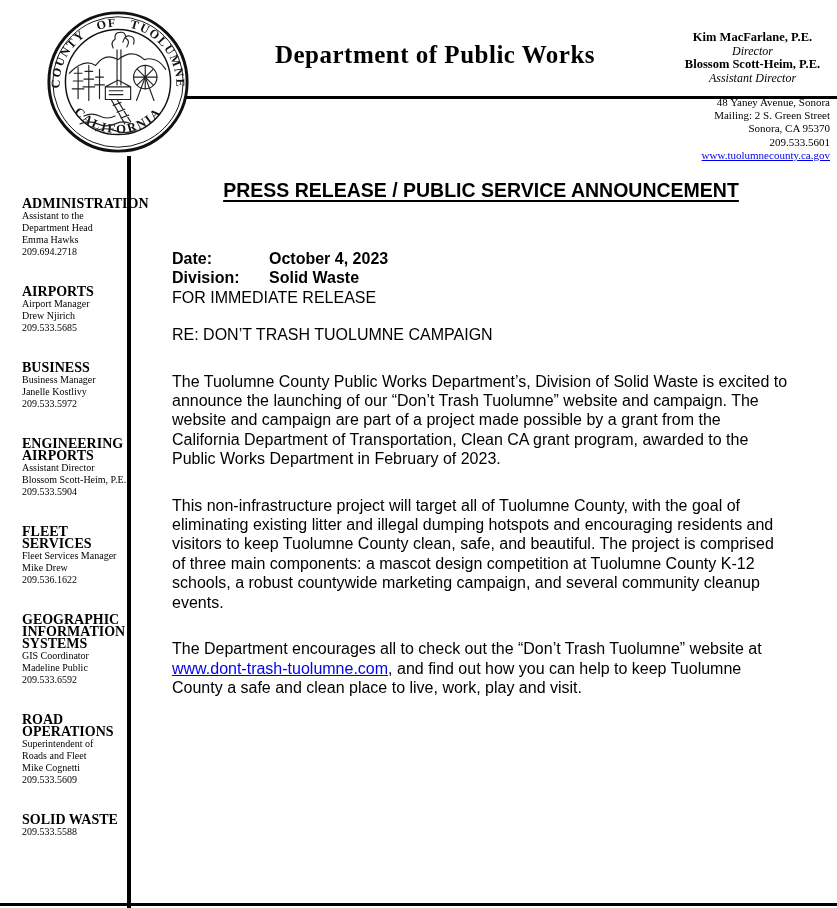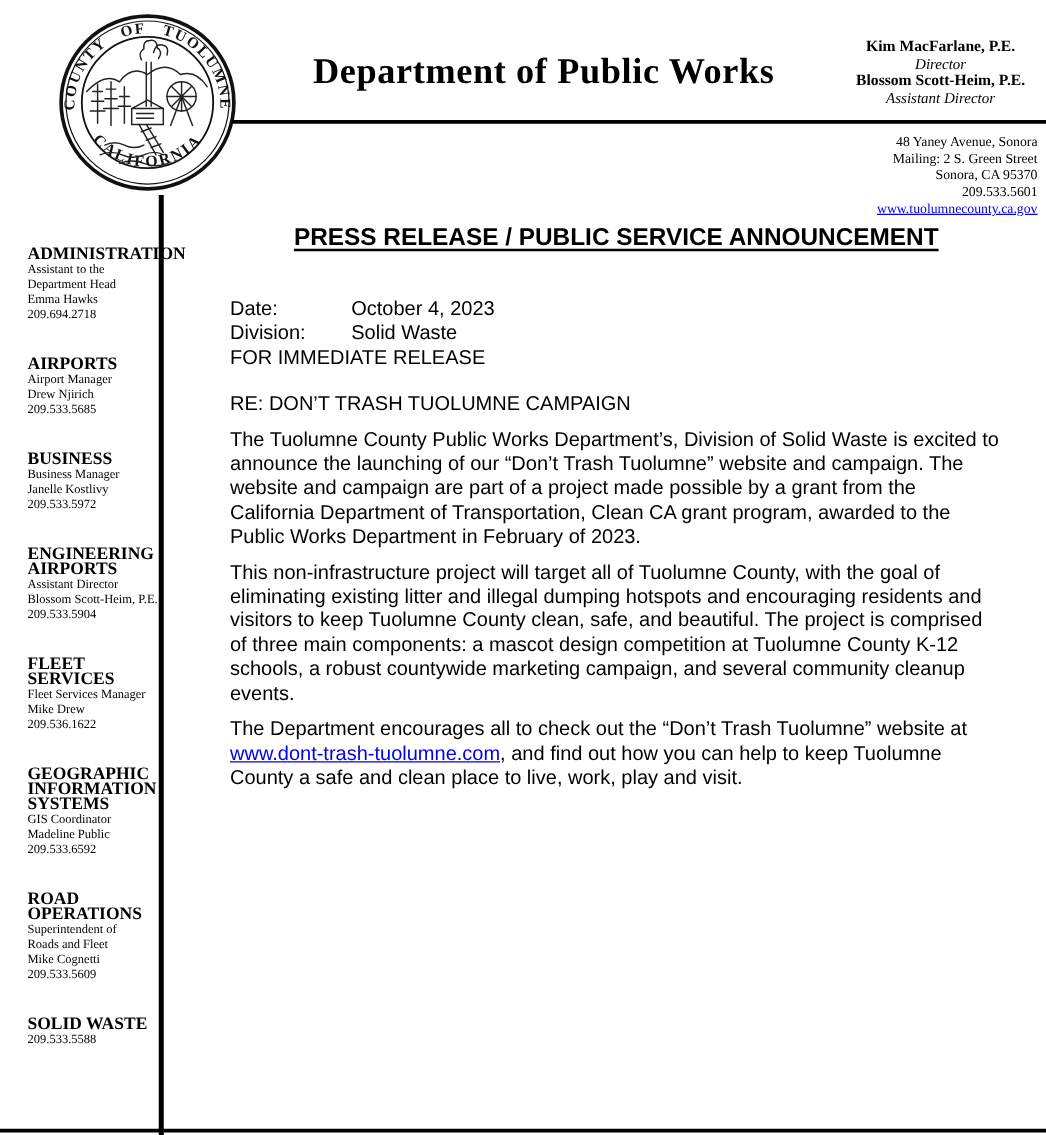--- a/index.html
+++ b/index.html
@@ -6,53 +6,53 @@
   body{
     width:837px;height:908px;position:relative;background:#ffffff;color:#000;
     font-family:"Liberation Serif", serif;overflow:hidden;
   }
   .abs{position:absolute;}
 
   
   .seal{left:45px;top:9px;width:146px;height:146px;}
   .dept-title{
     left:190px;top:41px;width:490px;text-align:center;
-    font-family:"Liberation Serif", serif;font-weight:bold;font-size:29px;letter-spacing:.5px;
+    font-family:"Liberation Serif", serif;font-weight:bold;font-size:25px;letter-spacing:.5px;
   }
   .officials{left:635px;top:31px;width:235px;text-align:center;line-height:13.5px;}
   .officials .name{font-weight:bold;font-size:12.5px;}
   .officials .role{font-style:italic;font-size:12px;}
   .header-rule{left:186px;top:96px;width:651px;height:3px;background:#000;}
-  .address{left:560px;top:108px;width:270px;text-align:right;font-size:11px;line-height:13.2px;}
+  .address{left:560px;top:96px;width:270px;text-align:right;font-size:11px;line-height:13.2px;}
   a.blue-link{color:#0000ee;}
 
   
   .v-rule{left:127px;top:156px;width:4px;height:752px;background:#000;}
   .bottom-rule{left:0;top:903px;width:837px;height:3px;background:#000;}
 
   
   .sidebar{left:22px;top:198px;width:108px;font-size:10px;line-height:12px;}
   .sidebar .section{margin-bottom:28px;}
   .sidebar .sec-heading{font-weight:bold;font-size:14px;}
 
   
   .main{
-    left:184px;top:179px;width:618px;
+    left:172px;top:179px;width:618px;
     font-family:"Liberation Sans", sans-serif;font-size:16px;line-height:19.4px;
   }
   .doc-heading{
     text-align:center;font-weight:bold;font-size:19.5px;line-height:23px;
     text-decoration:underline;text-decoration-thickness:2px;text-underline-offset:3px;
     margin:0;
   }
-  .meta{margin-top:36px;}
+  .meta{margin-top:47px;font-weight:bold;}
   .meta .label{display:inline-block;width:97px;}
   .release-line{}
   .subject-line{margin-top:18px;font-weight:normal;}
-  .main p{margin:9px 0 0 0;}
+  .main p{margin:27px 0 0 0;}
 
   
   .seal svg{display:block;}
   .seal text{font-family:"Liberation Serif", serif;font-weight:bold;fill:#111;}
   .seal .ring{fill:none;stroke:#111;}
   .seal .art{fill:none;stroke:#222;stroke-width:1.2;stroke-linecap:round;}
 </style>
 </head>
 <body>
 

